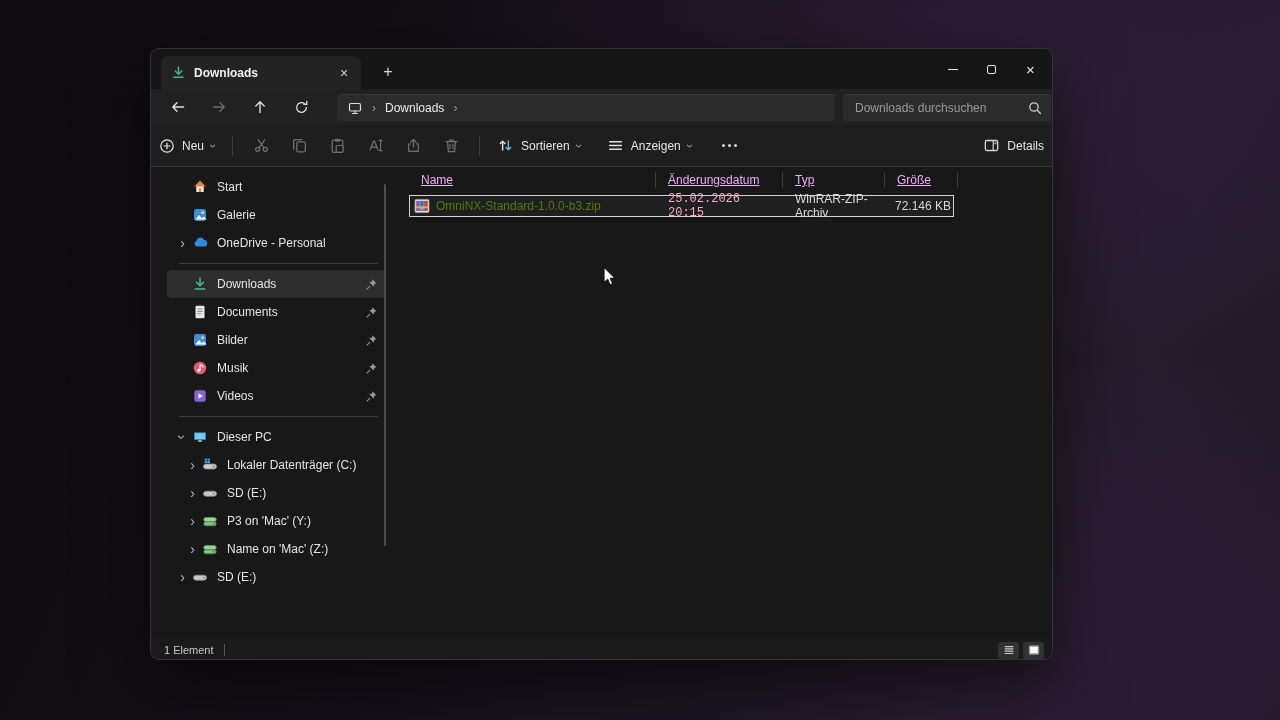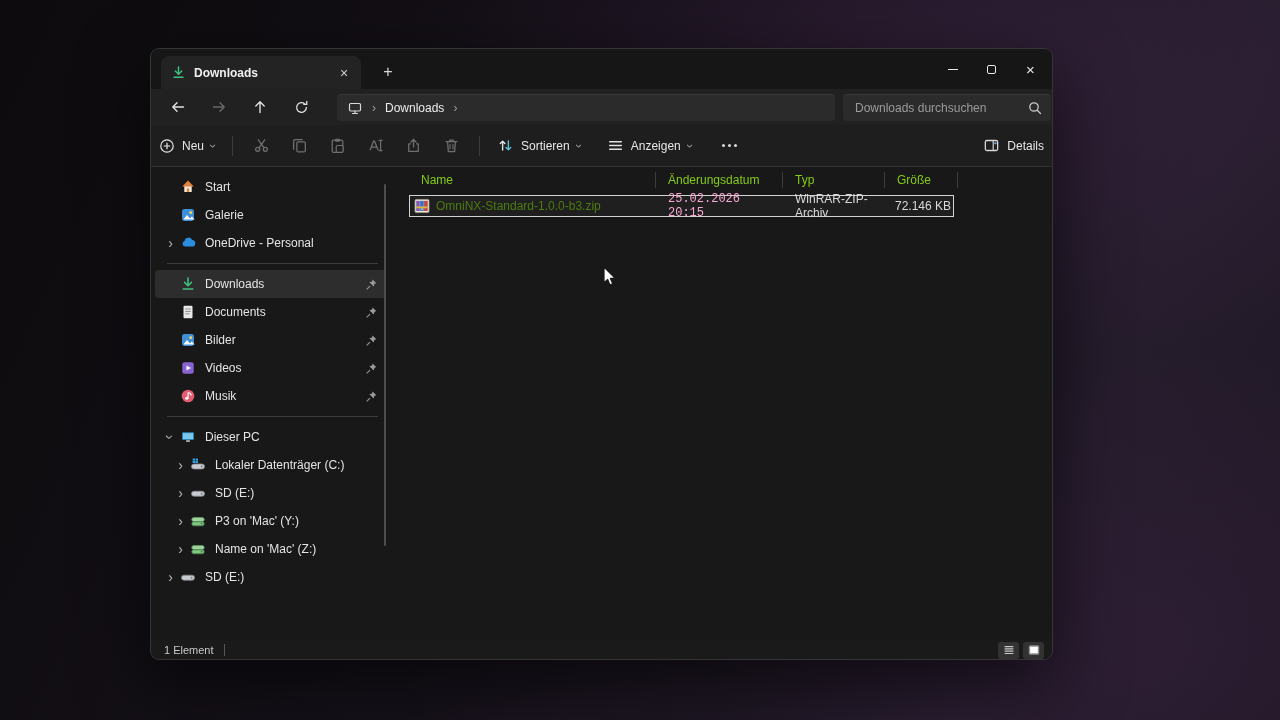--- a/index.html
+++ b/index.html
@@ -76,40 +76,40 @@
   .tbtn { display:flex; align-items:center; gap:7px; padding:0 8px; height:32px; border-radius:4px; color:#e6e6e6; }
   .tbtn .lbl { font-size:12px; }
   .tsep { width:1px; height:20px; background:#3c3c3c; margin:0 9px; }
   .ticon { width:34px; height:32px; display:flex; align-items:center; justify-content:center; border-radius:4px; margin:0 2px; }
   .dots { display:flex; gap:3px; padding:0 10px; }
   .dots i { width:3px; height:3px; border-radius:50%; background:#d8d8d8; }
   .tb-spacer { flex:1; }
 
   
   .content { display:flex; height:472px; background:#181818; }
-  .sidebar { position:relative; width:245px; padding-top:6px; flex:none; }
+  .sidebar { position:relative; width:245px; padding-top:6px; flex:none;padding-left:12px; }
   .srow {
     height:28px; margin:0 10px 0 4px; padding-left:6px; border-radius:4px;
     display:flex; align-items:center; position:relative;
   }
   .srow.selected { background:#2d2d2d; }
   .srow .chev-slot { width:19px; display:flex; justify-content:center; flex:none; }
   .srow.indent { padding-left:16px; }
   .ic16 { width:16px; height:16px; flex:none; margin-right:9px; }
   .slabel { color:#e4e4e4; white-space:nowrap; }
   .pin { position:absolute; right:8px; width:13px; height:13px; }
   .ssep { height:13px; display:flex; align-items:center; margin:0 18px 0 16px; }
   .ssep i { height:1px; background:#3b3b3b; width:100%; display:block; }
   .side-scroll { position:absolute; right:10px; top:17px; width:2px; height:362px; background:#4d4d4d; border-radius:2px; }
 
   .filearea { position:relative; flex:1; padding-top:2px; }
   .cols { display:flex; height:22px; margin-left:13px; }
   .colh {
-    display:flex; align-items:center; color:#84cc16; padding-left:12px;
-    border-right:1px solid #3d3d3d; height:16px; align-self:center;
+    display:flex; align-items:center; color:#f0abfc; padding-left:12px;
+    border-right:1px solid #3d3d3d; height:16px; align-self:center;text-decoration:underline;
   }
   .colh.c1 { width:247px; } .colh.c2 { width:127px; } .colh.c3 { width:102px; } .colh.c4 { width:73px; }
   .filerow {
     position:absolute; left:13px; top:28px; width:545px; height:22px;
     border:1px solid #d2d2d2; background:rgba(255,255,255,.03);
     display:flex; align-items:center;
   }
   .fcell { display:flex; align-items:center; }
   .fc1 { width:246px; padding-left:4px; gap:6px; color:#4d7c0f; }
   .fc2 { width:127px; padding-left:12px; color:#f9a8d4;font-family:Liberation Mono, monospace; }
@@ -466,33 +466,33 @@
               <use href="#i-pic"></use>
             </svg>
           <span class="slabel">Bilder</span>
           <svg class="pin">
               <use href="#i-pin"></use>
             </svg>
         </div>
         <div class="srow">
           <span class="chev-slot"></span>
           <svg class="ic16">
-              <use href="#i-video"></use>
-            </svg>
-          <span class="slabel">Videos</span>
+              <use href="#i-music"></use>
+            </svg>
+          <span class="slabel">Musik</span>
           <svg class="pin">
               <use href="#i-pin"></use>
             </svg>
         </div>
         <div class="srow">
           <span class="chev-slot"></span>
           <svg class="ic16">
-              <use href="#i-music"></use>
-            </svg>
-          <span class="slabel">Musik</span>
+              <use href="#i-video"></use>
+            </svg>
+          <span class="slabel">Videos</span>
           <svg class="pin">
               <use href="#i-pin"></use>
             </svg>
         </div>
 
         <div class="ssep">
             <i></i>
           </div>
 
         <div class="srow">

